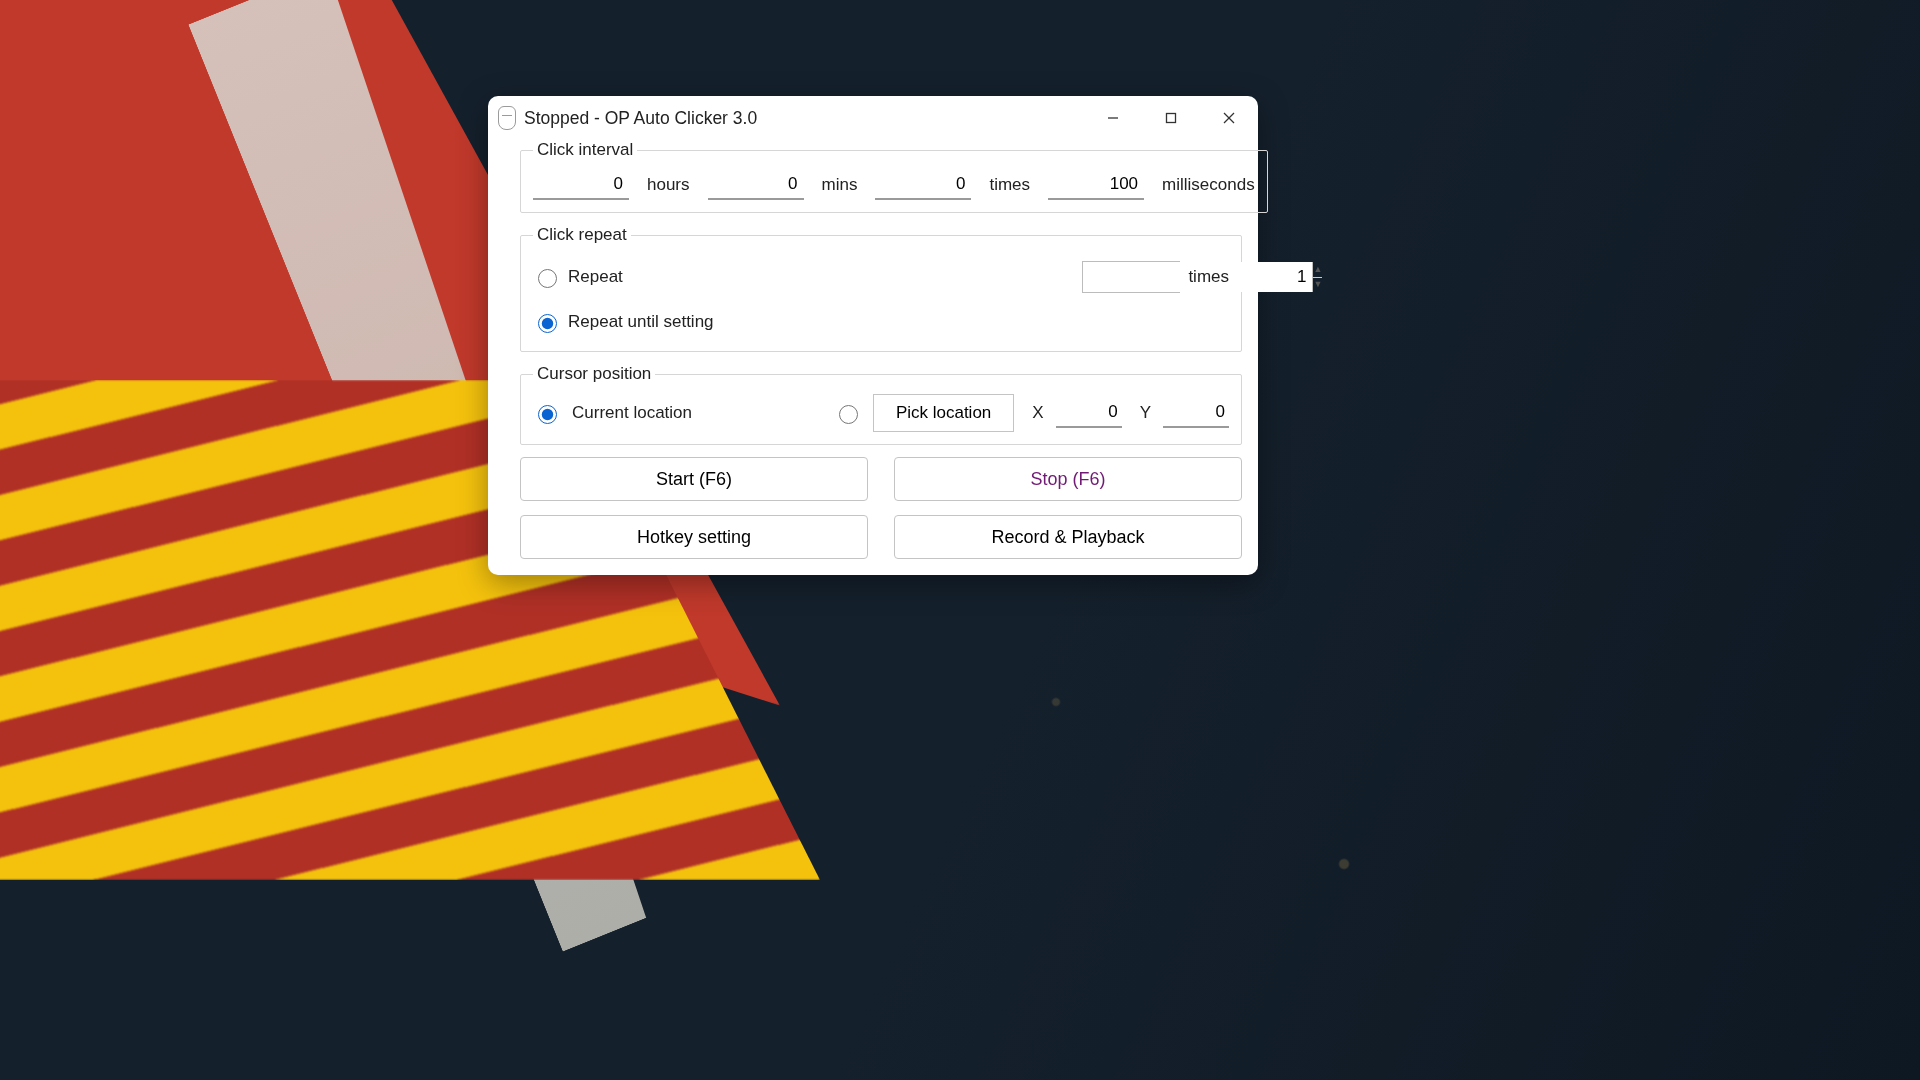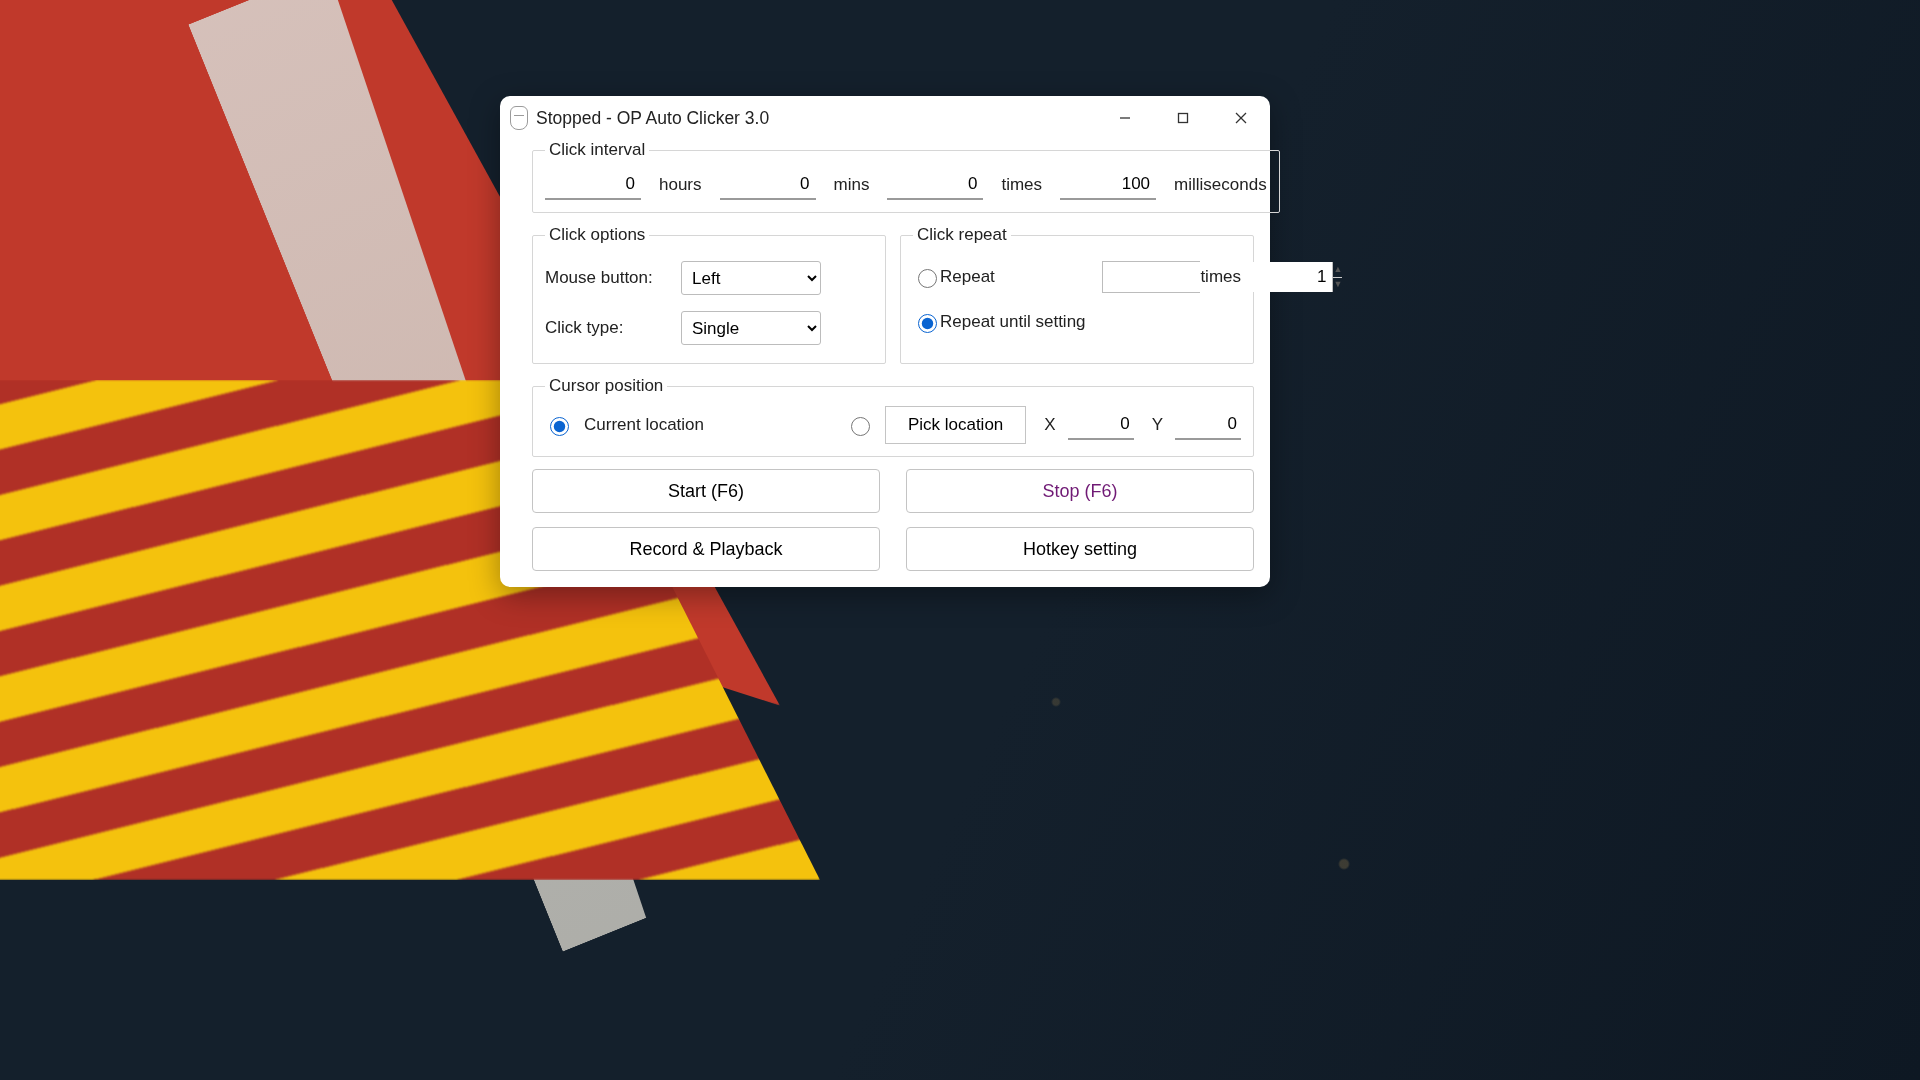--- a/index.html
+++ b/index.html
@@ -50,21 +50,21 @@
     left:370px; top:-40px;
     width:150px; height:1000px;
     background:linear-gradient(180deg,#d9d8d3,#c9c7bf);
     transform: rotate(-22deg);
     clip-path: polygon(0 0,100% 0,60% 100%,0 100%);
     opacity:.85;
   }
   
   .window {
     position: absolute;
-    left: 500px;
+    left: 488px;
     top: 96px;
     width: 770px;
     background: #ffffff;
     border-radius: 10px;
     box-shadow: 0 8px 30px rgba(0,0,0,.35);
     font-size: 0;
   }
   .titlebar {
     display: flex;
     align-items: center;
@@ -130,21 +130,21 @@
     height:34px;
     font-size:17px;
     padding:2px 6px;
     border:1px solid #bcbcbc;
     border-radius:3px;
     background:#fff;
     font-family:inherit;
   }
   .opt-row { display:flex; align-items:center; margin:6px 0; }
   .opt-row label { width:136px; }
-  .radio-row { display:flex; align-items:center; margin:6px 0; }
+  .radio-row { display:flex; align-items:center; gap:8px; margin:6px 0; }
   input[type=radio]{
     width:19px; height:19px;
     accent-color:#0a64d1;
   }
   .spinner-wrap{
     display:flex; align-items:stretch;
     border:1px solid #bcbcbc;
     width:96px; height:30px;
   }
   .spinner-wrap input{
@@ -227,35 +227,20 @@
         <input class="num-input" value="0" style="">
         <span class="unit">mins</span>
         <input class="num-input" value="0" style="">
         <span class="unit">times</span>
         <input class="num-input" value="100" style="">
         <span class="unit">milliseconds</span>
       </div>
     </fieldset>
 
     <div class="twocol">
-      <fieldset>
-        <legend>Click options</legend>
-        <div class="opt-row">
-          <label>Mouse button:</label>
-          <select class="combo">
-            <option>Left</option>
-          </select>
-        </div>
-        <div class="opt-row" style="margin-top:16px">
-          <label>Click type:</label>
-          <select class="combo">
-            <option>Single</option>
-          </select>
-        </div>
-      </fieldset>
 
       <fieldset>
         <legend>Click repeat</legend>
         <div class="radio-row">
           <input type="radio" name="repeatmode" style="">
           <span>Repeat</span>
           <span style="flex:1"></span>
           <div class="spinner-wrap">
             <input value="1" style="">
             <div class="spinner-btns">
@@ -283,17 +268,17 @@
         <span class="coord-label">X</span>
         <input class="coord-input" value="0" style="">
         <span class="coord-label">Y</span>
         <input class="coord-input" value="0" style="">
       </div>
     </fieldset>
 
     <div class="big-buttons">
       <button class="big-btn">Start (F6)</button>
       <button class="big-btn disabled">Stop (F6)</button>
+      <button class="big-btn">Hotkey setting</button>
       <button class="big-btn">Record &amp; Playback</button>
-      <button class="big-btn">Hotkey setting</button>
     </div>
   </div>
 </div>
 
 </body></html>

